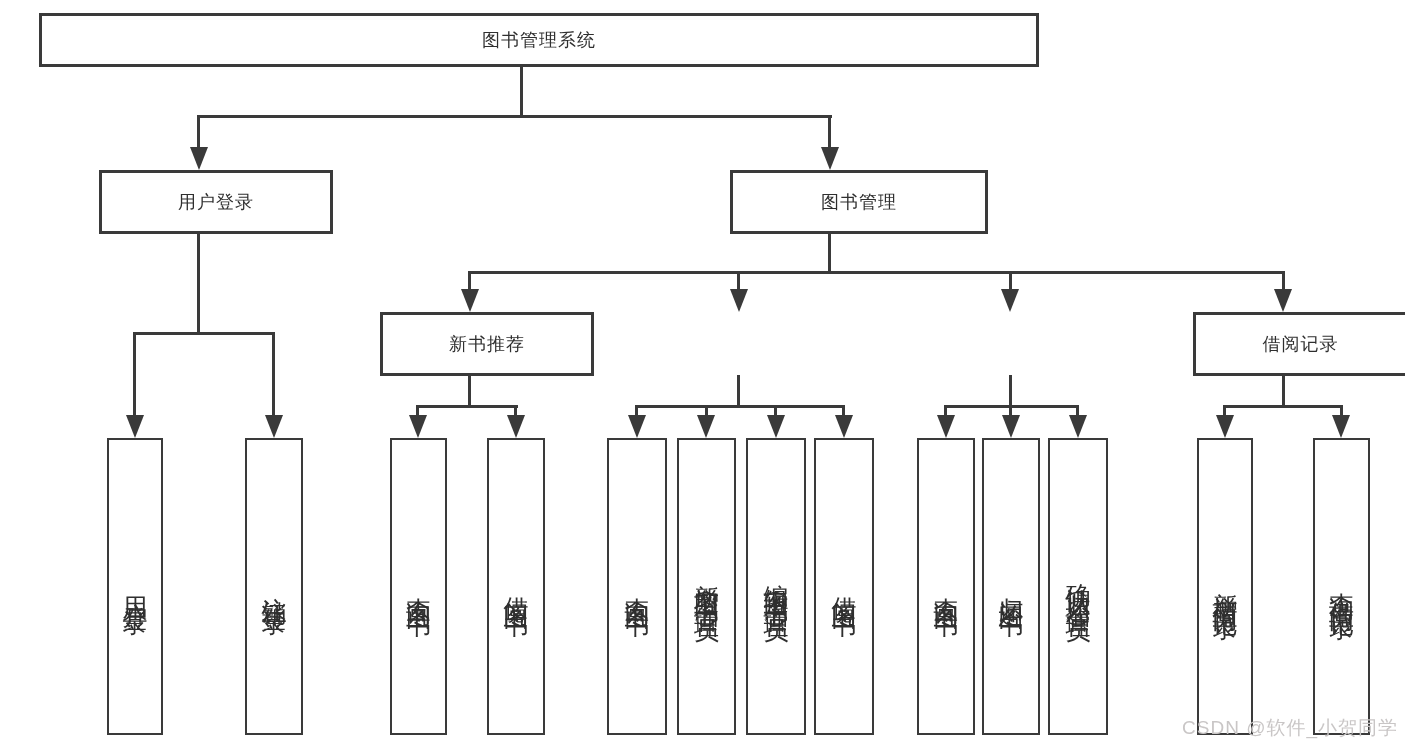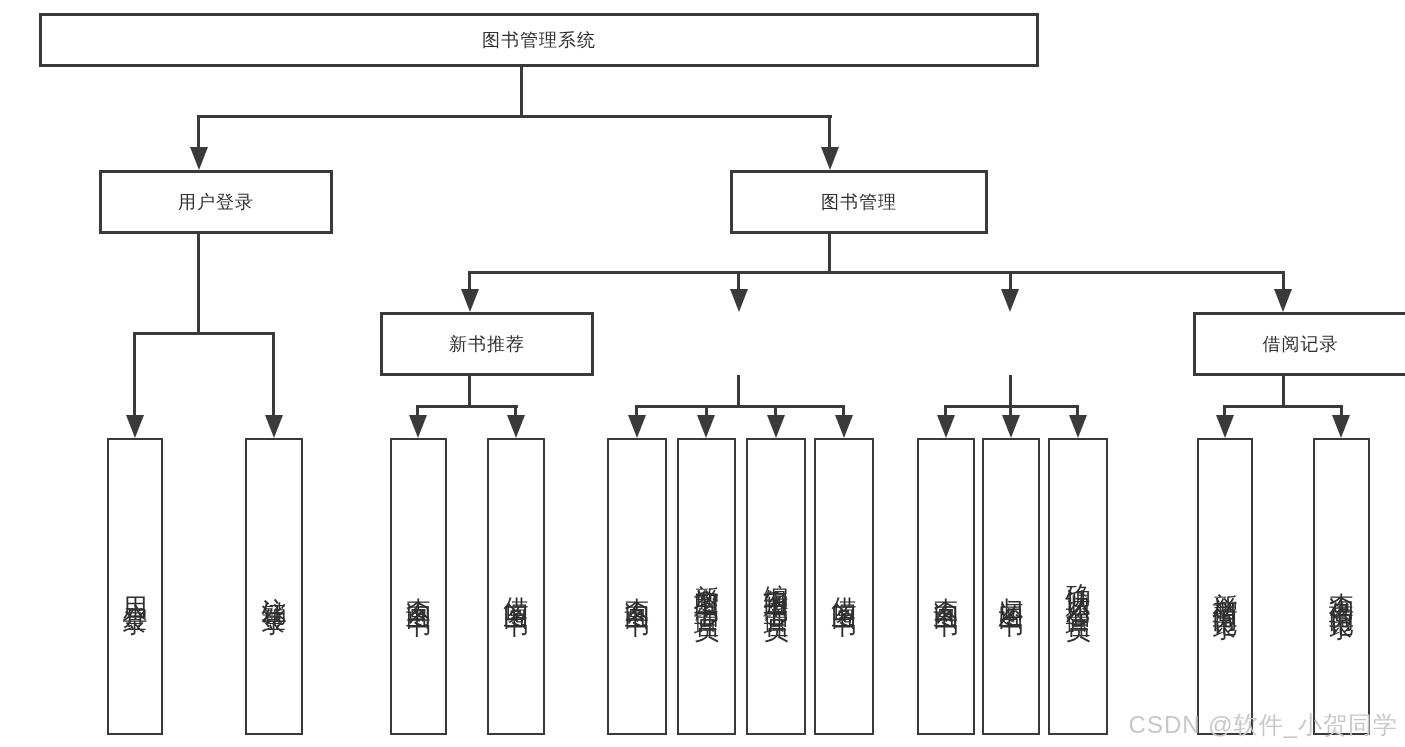--- a/index.html
+++ b/index.html
@@ -32,21 +32,21 @@
     white-space:nowrap;
   }
   .line{position:absolute;background:var(--line);z-index:1;}
   .arrow{
     position:absolute;width:0;height:0;z-index:1;
     border-left:9px solid transparent;border-right:9px solid transparent;
     border-top:23px solid var(--line);
   }
   .watermark{
     position:absolute;right:7px;bottom:6px;z-index:3;
-    font-size:24px;letter-spacing:1px;color:var(--watermark);
+    font-size:19px;letter-spacing:1px;color:var(--watermark);
   }
 </style>
 </head>
 <body>
 
 <div class="canvas">
 
   <div class="line" style="left:520px;top:66px;width:3px;height:51px"></div>
   <div class="line" style="left:197px;top:115px;width:635px;height:3px"></div>
   <div class="line" style="left:197px;top:115px;width:3px;height:35px"></div>

